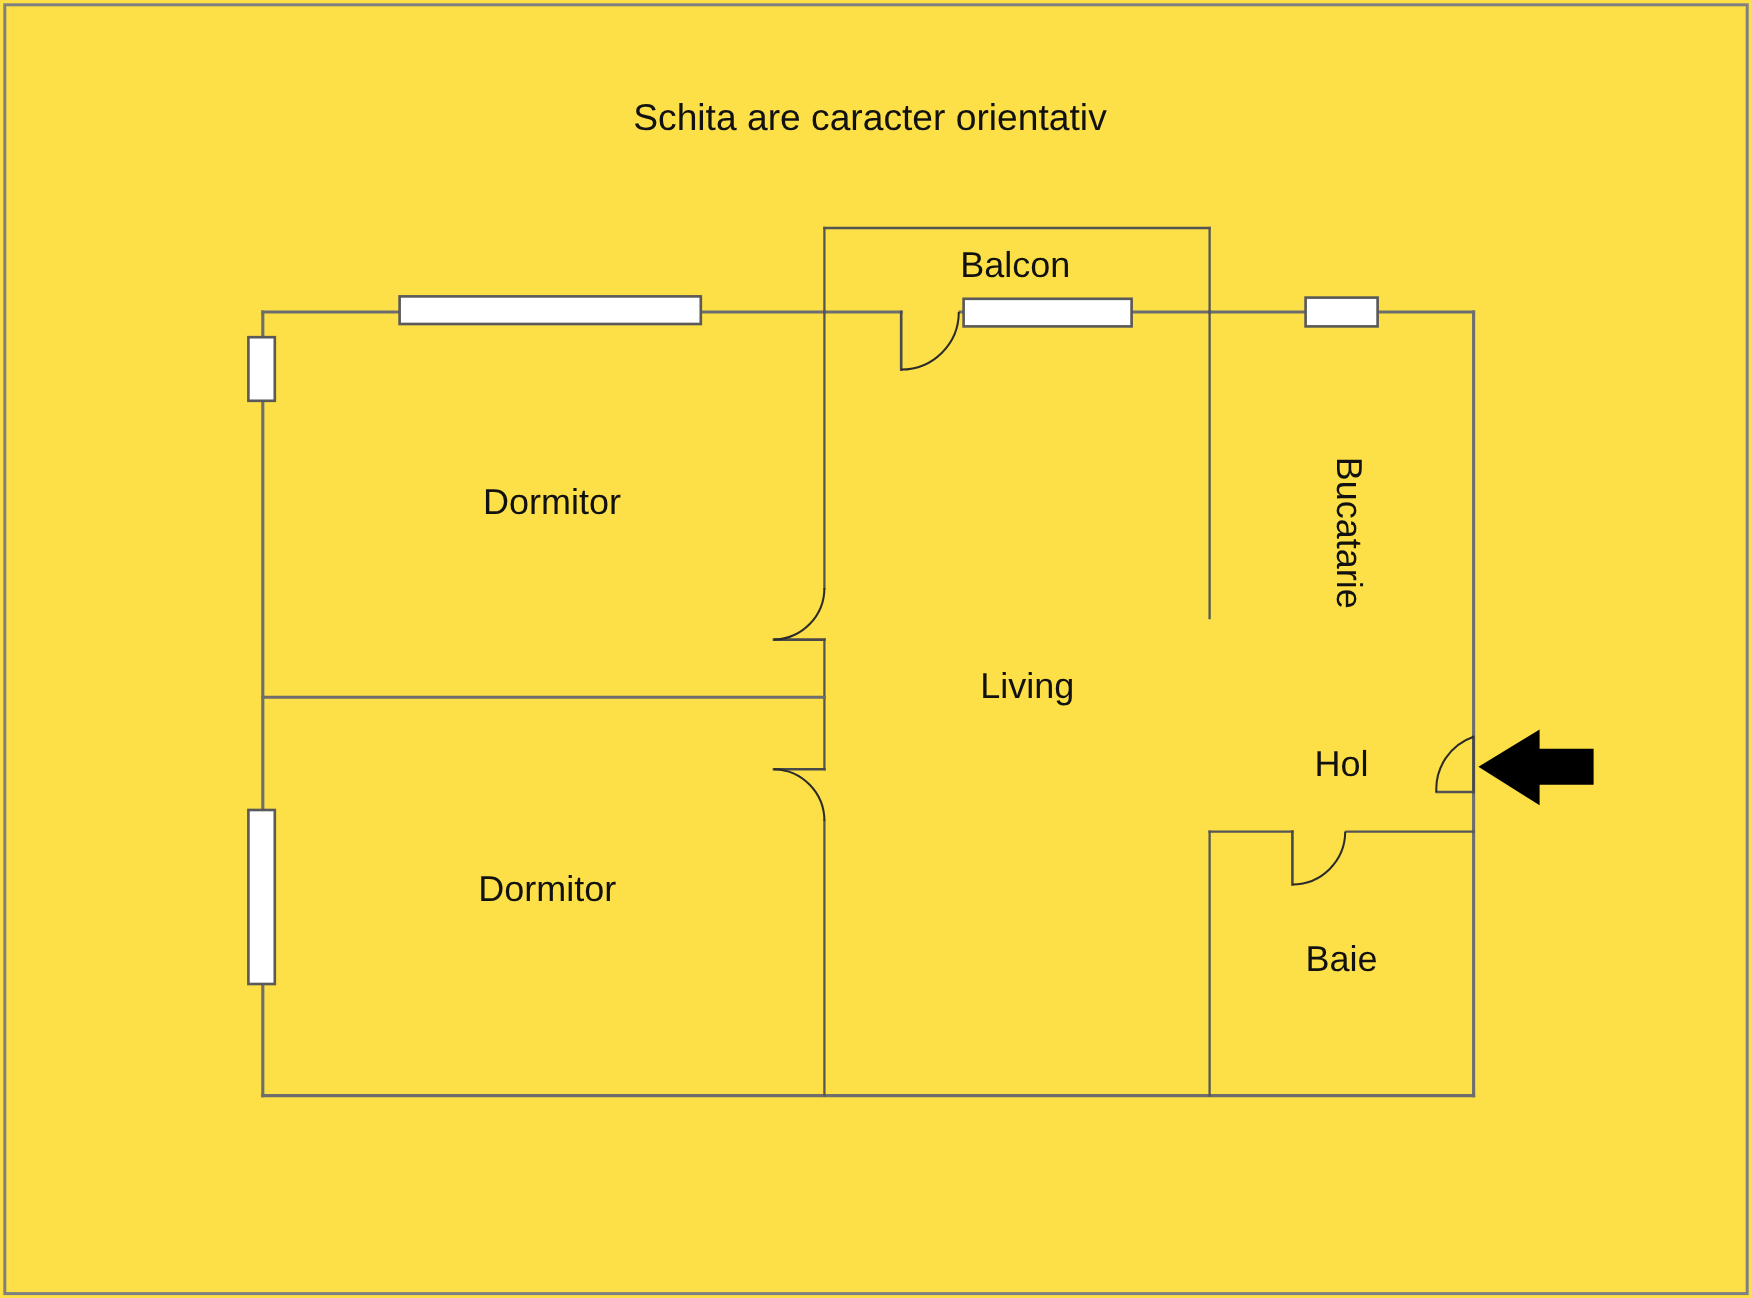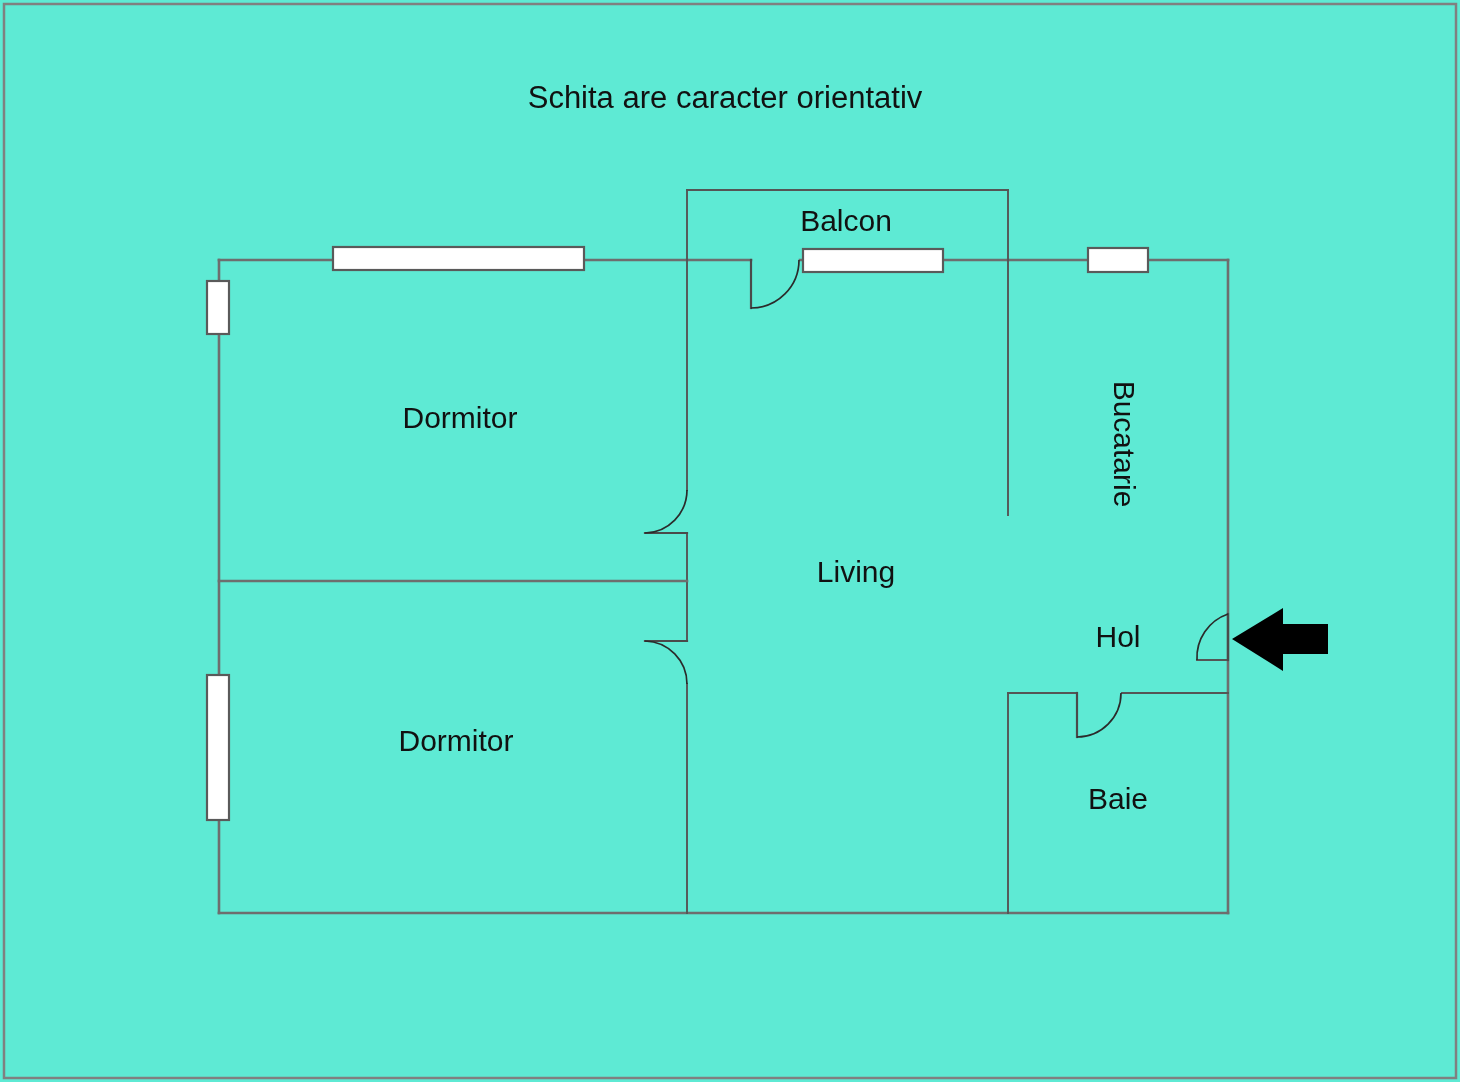--- a/index.html
+++ b/index.html
@@ -10,21 +10,21 @@
   body {
     width: 1460px;
     height: 1082px;
     font-family: "Liberation Sans", sans-serif;
     overflow: hidden;
   }
   #plan-root {
     position: relative;
     width: 1460px;
     height: 1082px;
-    background: #5eead4;
+    background: #fde047;
     box-sizing: border-box;
   }
   #plan-svg {
     display: block;
     width: 1460px;
     height: 1082px;
   }
   .frame-border {
     fill: none;
     stroke: #808080;

